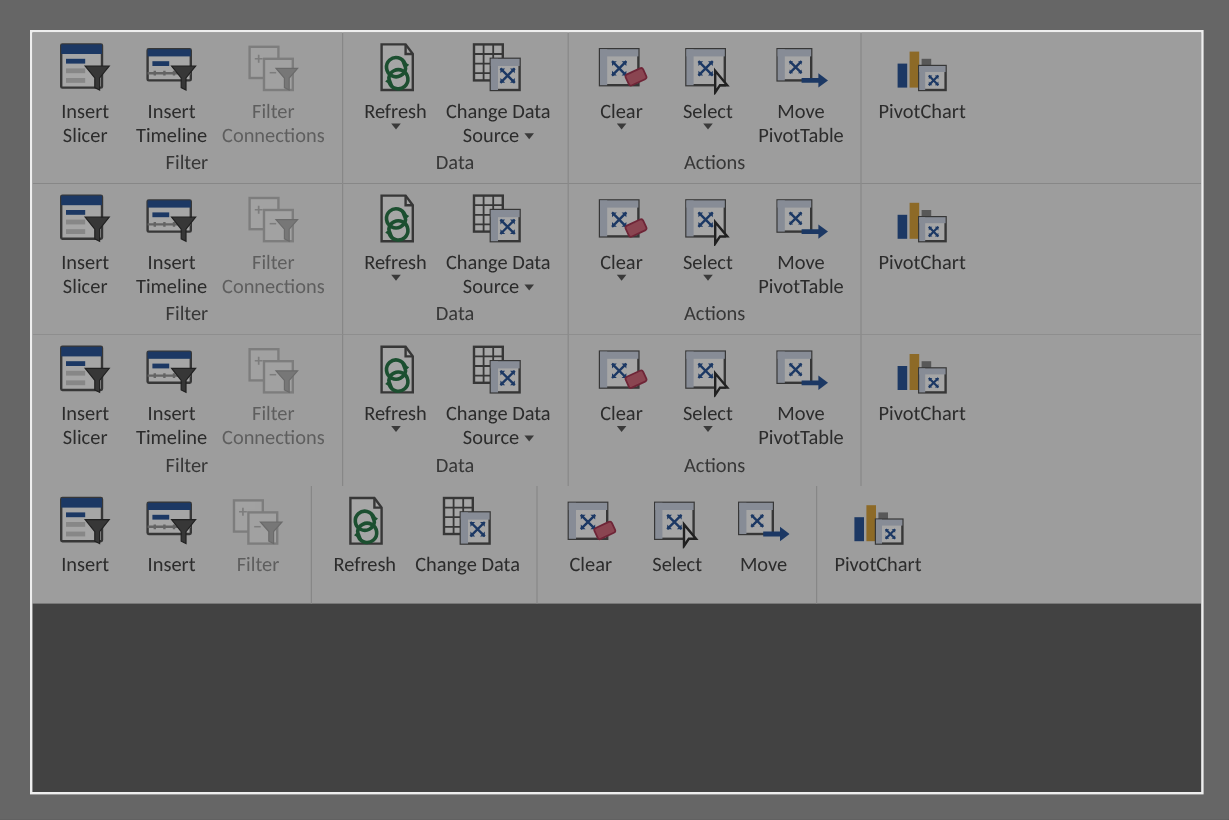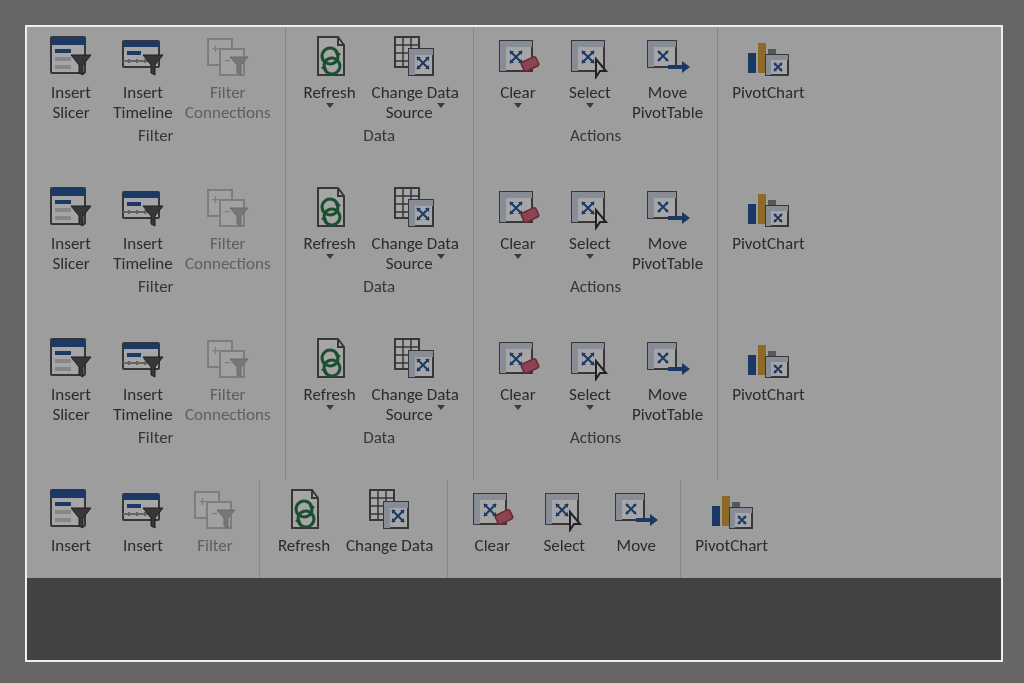--- a/index.html
+++ b/index.html
@@ -2,27 +2,27 @@
 <html><head>
 <meta charset="utf-8">
 <style>
   html,body{margin:0;padding:0;background:#666;font-family:"Segoe UI",Calibri,Arial,sans-serif;font-size:17px;color:#444;}
   .frame{position:relative;width:1024px;height:683px;box-sizing:border-box;background:#666;padding:25px;}
   .panel{position:relative;width:100%;height:100%;border:2px solid #eee;overflow:hidden;}
   .scrim{position:absolute;inset:0;background:rgba(0,0,0,0.35);pointer-events:none;z-index:10;}
   .rows{display:flex;flex-direction:column;}
   .ribbon{display:flex;align-items:stretch;background:#f1f1f1;}
   .group{display:flex;flex-direction:column;align-items:center;padding:6px 8px 2px;border-right:1px solid #d0d0d0;}
-  .group:last-child{border-right:none;gap:25px;}
+  .group:last-child{border-right:none;}
   .buttons{display:flex;align-items:flex-start;gap:0;}
   .btn{display:flex;flex-direction:column;align-items:center;justify-content:flex-start;width:auto;min-width:60px;padding:2px 6px 0;cursor:pointer;}
   .btn.disabled{opacity:0.55;cursor:default;}
   .icon-slot{width:44px;height:44px;display:flex;align-items:center;justify-content:center;margin:0 auto 4px;}
   .lbl{line-height:20px;text-align:center;white-space:nowrap;height:40px;display:flex;flex-direction:column;align-items:center;justify-content:flex-start;}
-  .lbl .row{display:flex;gap:4px;justify-content:center;}
+  .lbl .row{display:flex;align-items:center;gap:4px;justify-content:center;}
   .caret{width:0;height:0;border-left:4px solid transparent;border-right:4px solid transparent;border-top:5px solid #5a5a5a;display:inline-block;}
   .group-title{font-size:17px;color:#555;text-align:center;padding:2px 0 4px;line-height:22px;}
   
   svg{display:block;}
 </style>
 </head>
 <body>
 
 <svg width="0" height="0" style="position:absolute">
 <defs>

